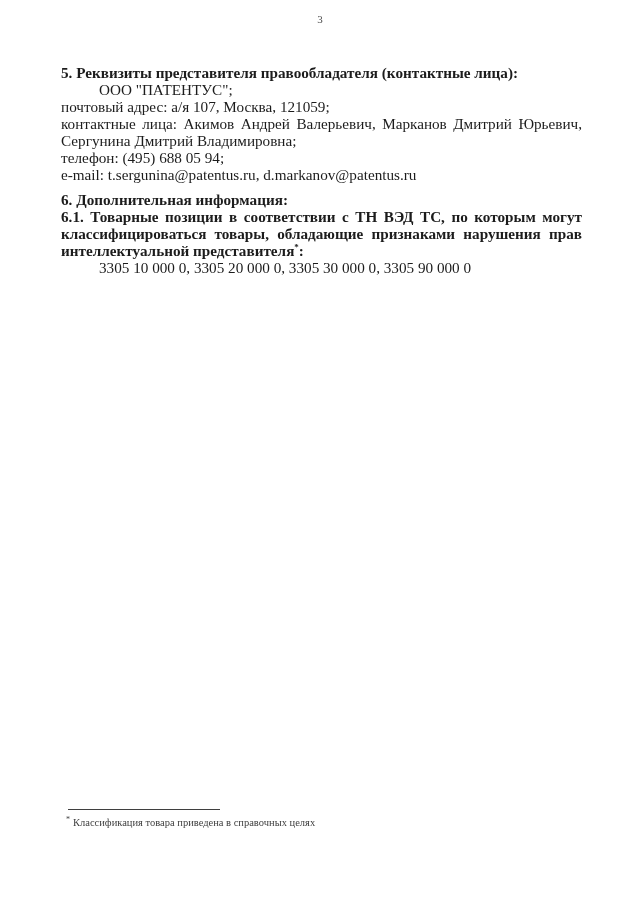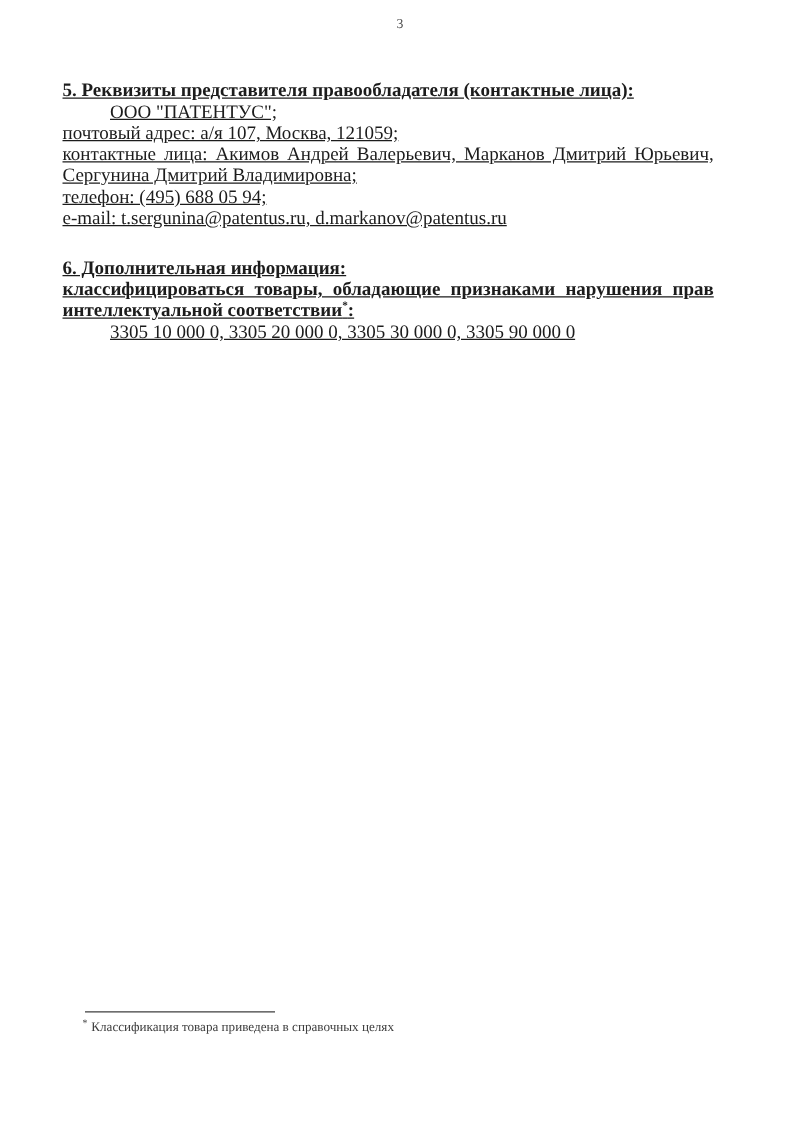--- a/index.html
+++ b/index.html
@@ -21,39 +21,38 @@
     position: absolute;
     top: 13px;
     left: 0;
     right: 0;
     text-align: center;
     font-size: 11px;
     color: #4d4d4d;
   }
   .content {
     position: absolute;
-    left: 50px;
+    left: 61px;
     top: 64px;
     width: 521px;
-    text-decoration: underline;
   }
   .line {
     height: 17px;
     line-height: 17px;
     font-size: 15.2px;
     white-space: nowrap;
   }
   .bold { font-weight: bold; }
   .indent { padding-left: 38px; }
   .jline {
     white-space: normal;
     text-align: justify;
     text-align-last: justify;
   }
-  .section-6 { margin-top: 23px; }
+  .section-6 { margin-top: 8px; }
   .sup-mark {
     vertical-align: super;
     font-size: 9px;
     line-height: 0;
   }
   .footnote-rule {
     position: absolute;
     left: 68px;
     top: 809px;
     width: 152px;
@@ -85,22 +84,23 @@
       <div class="line indent">ООО "ПАТЕНТУС";</div>
       <div class="line">почтовый адрес: а/я 107, Москва, 121059;</div>
       <div class="line jline">контактные лица: Акимов Андрей Валерьевич, Марканов Дмитрий Юрьевич,</div>
       <div class="line">Сергунина Дмитрий Владимировна;</div>
       <div class="line">телефон: (495) 688 05 94;</div>
       <div class="line">e-mail: t.sergunina@patentus.ru, d.markanov@patentus.ru</div>
     </div>
 
     <div class="section-6">
       <div class="line bold">6. Дополнительная информация:</div>
+      <div class="line bold jline">6.1. Товарные позиции в соответствии с ТН ВЭД ТС, по которым могут</div>
       <div class="line bold jline">классифицироваться товары, обладающие признаками нарушения прав</div>
-      <div class="line bold"><span>интеллектуальной соответствии</span><span class="sup-mark">*</span><span>:</span></div>
+      <div class="line bold"><span>интеллектуальной представителя</span><span class="sup-mark">*</span><span>:</span></div>
       <div class="line indent">3305 10 000 0, 3305 20 000 0, 3305 30 000 0, 3305 90 000 0</div>
     </div>
 
   </div>
 
   <div class="footnote-rule"></div>
 
   <div class="footnote"><span class="sup-mark">*</span><span>Классификация товара приведена в справочных целях</span></div>
 
 </div>

